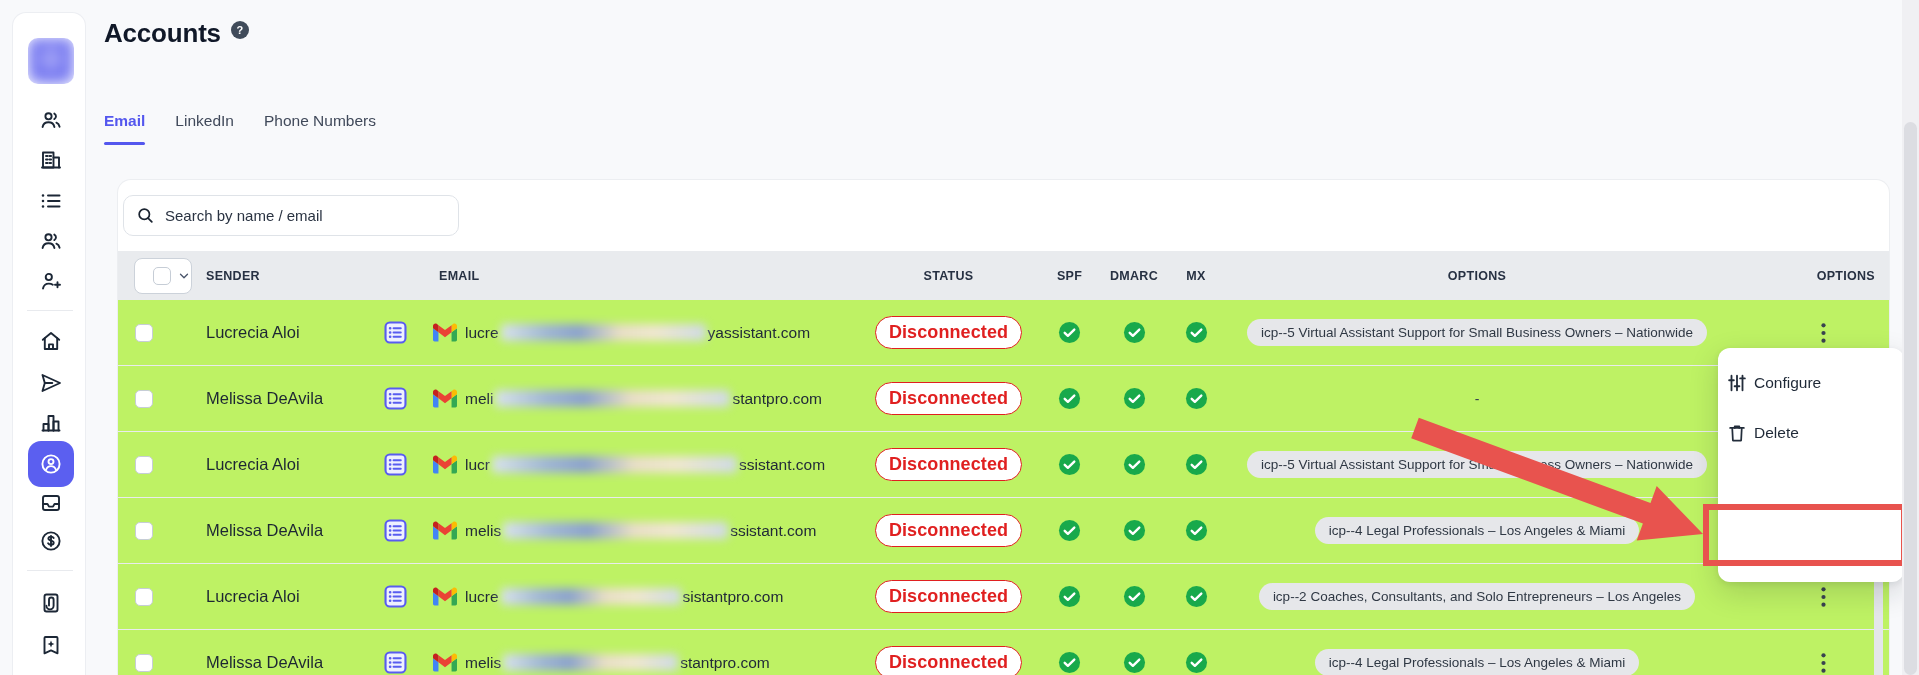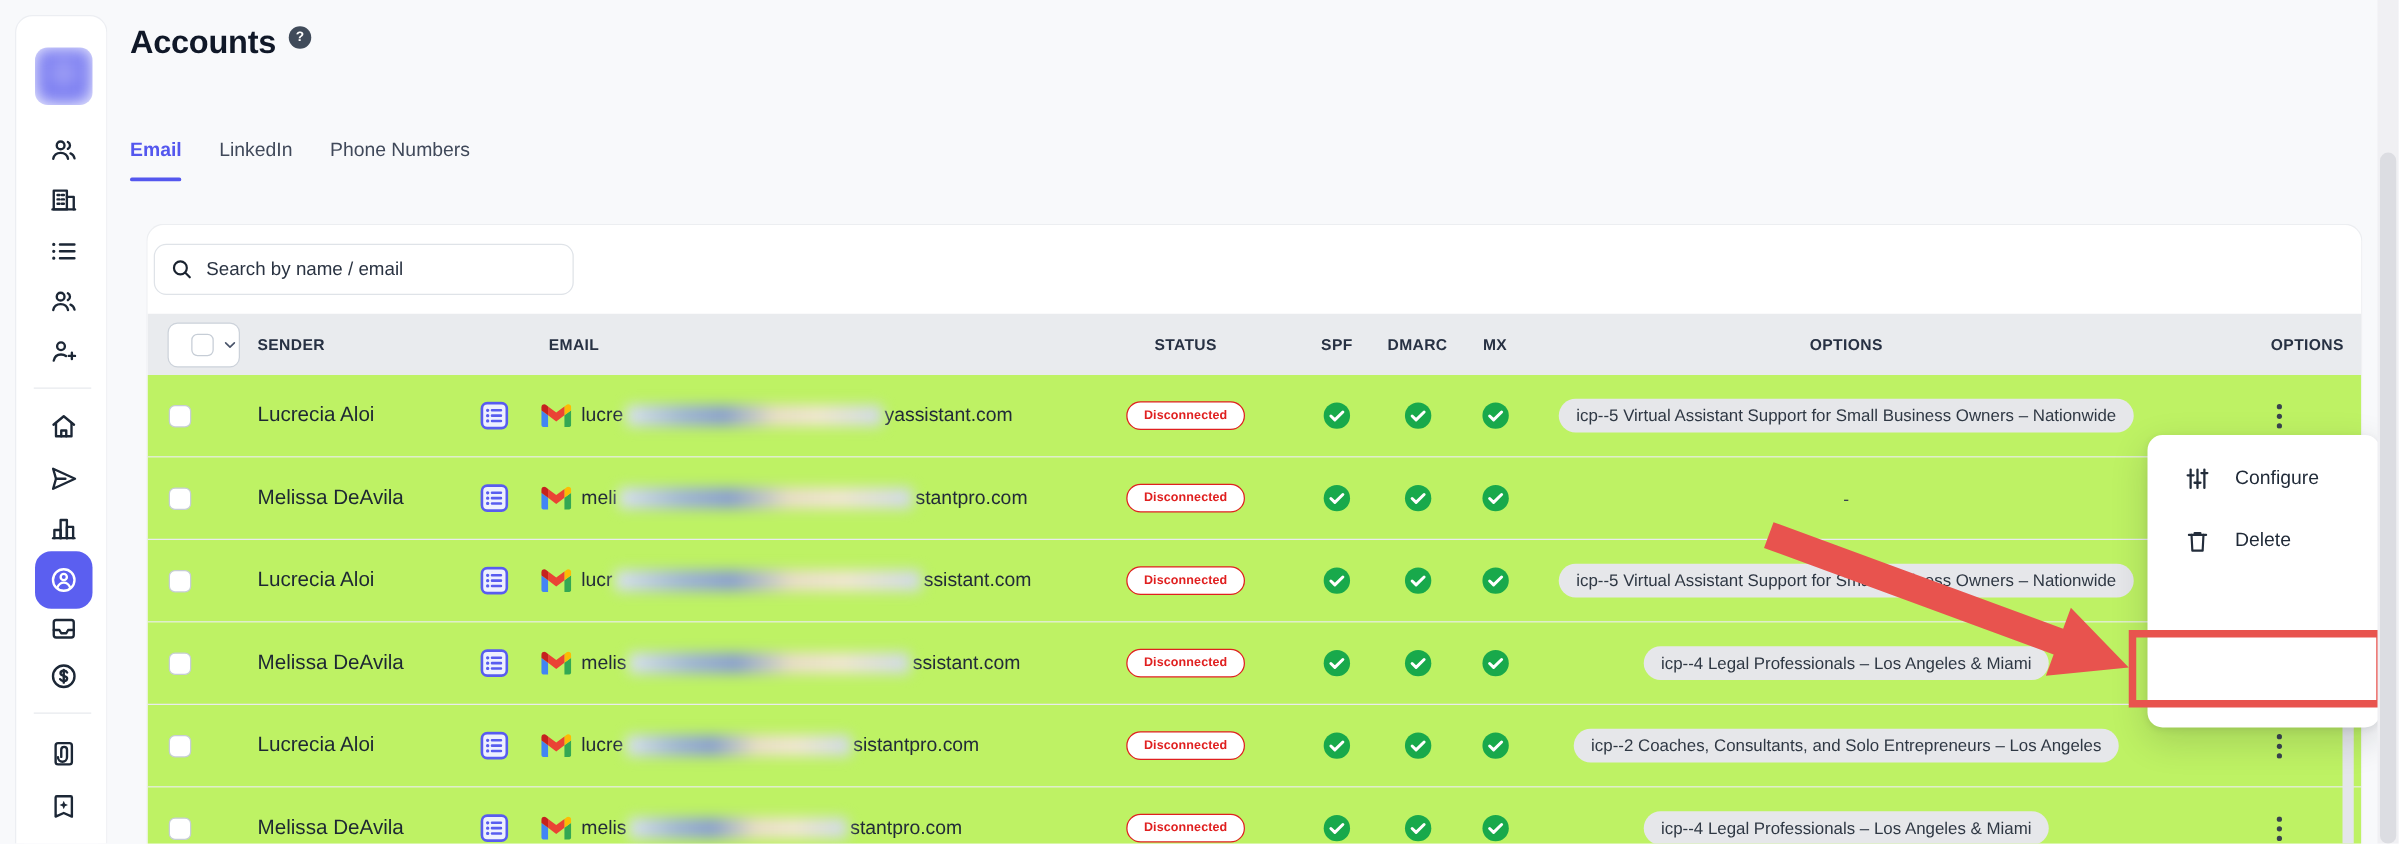--- a/index.html
+++ b/index.html
@@ -73,41 +73,41 @@
   .sender { font-size:16.5px; color:#1d2733; font-weight:500; }
   .c-email { padding-left:8px; }
   .list-badge { width:23px; height:23px; margin-right:26px; cursor:pointer; }
   .list-badge svg { width:23px; height:23px; display:block; }
   .gmail { width:24px; height:19px; margin-right:8px; }
   .gmail svg { width:24px; height:19px; display:block; }
   .email { font-size:15.5px; color:#222b38; display:flex; align-items:center; }
   .e-blur { display:inline-block; height:17px; border-radius:3px; margin:0 2px; filter:blur(5px);
     background:linear-gradient(90deg,#d9e2ef 0%,#9fb4d8 22%,#8a9fd0 38%,#e9ddc9 58%,#f0e6d2 75%,#cfd9e8 100%); }
   .c-status { justify-content:center; }
-  .status-badge { border:1.5px solid #e02020; color:#e02020; font-size:10px; font-weight:700;
+  .status-badge { border:1.5px solid #e02020; color:#e02020; font-size:18px; font-weight:700;
     padding:5px 13px; border-radius:999px; letter-spacing:0.1px; background:#fff; }
   .c-spf,.c-dmarc,.c-mx { justify-content:center; }
   .okc { width:23px; height:23px; }
   .okc svg { width:23px; height:23px; display:block; }
   .c-campaign { justify-content:center; }
   .pill { background:#e6e7ea; color:#2f3844; font-size:13.5px; border-radius:999px; padding:6px 14px;
     white-space:nowrap; }
   .dash { color:#374151; font-size:14px; }
   .c-options { padding-left:88px; }
   .kebab { width:16px; height:22px; display:flex; align-items:center; justify-content:center; cursor:pointer; }
   .kebab svg { width:5px; height:20px; }
 
   .inner-scrollbar { position:absolute; right:6px; top:252px; width:9px; height:290px; border-radius:5px;
     background:#e4e6ea; z-index:3; }
 
   
   .menu { position:absolute; left:1718px; top:348px; width:186px; height:234px; background:#fff;
     border-radius:12px; box-shadow:0 10px 30px rgba(16,24,40,0.16), 0 2px 6px rgba(16,24,40,0.08);
     padding:10px 0; z-index:10; }
-  .menu-item { height:50px; display:flex; align-items:center; padding-left:29px; gap:19px; cursor:pointer; }
+  .menu-item { height:50px; display:flex; align-items:center; padding-left:8px; gap:6px; cursor:pointer; }
   .mi-icon { width:22px; height:22px; color:#232d3b; }
   .mi-icon svg { width:22px; height:22px; display:block; }
   .mi-label { font-size:15.5px; color:#1f2937; font-weight:500; }
 
   .red-arrow { position:absolute; left:1411px; top:414px; width:300px; height:140px; z-index:12; pointer-events:none; }
   .hl-box { position:absolute; left:1703px; top:504px; width:204px; height:62px; border:6px solid #e8534e;
     z-index:13; pointer-events:none; }
 
   
   .win-scrollbar { position:absolute; right:0; top:0; width:17px; height:675px; background:#f0f0f3; z-index:14; }

